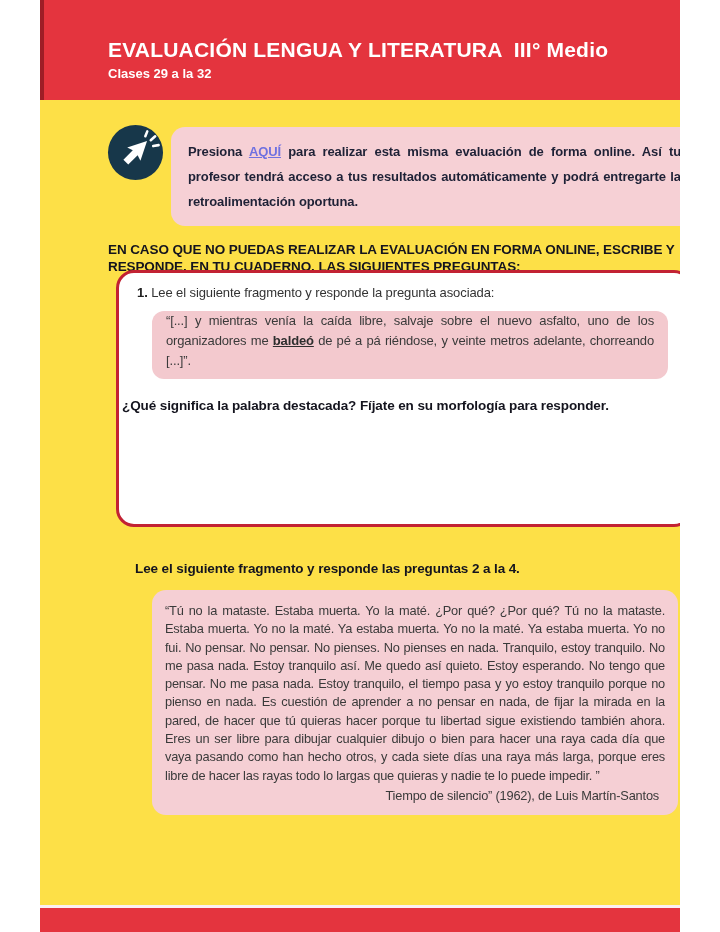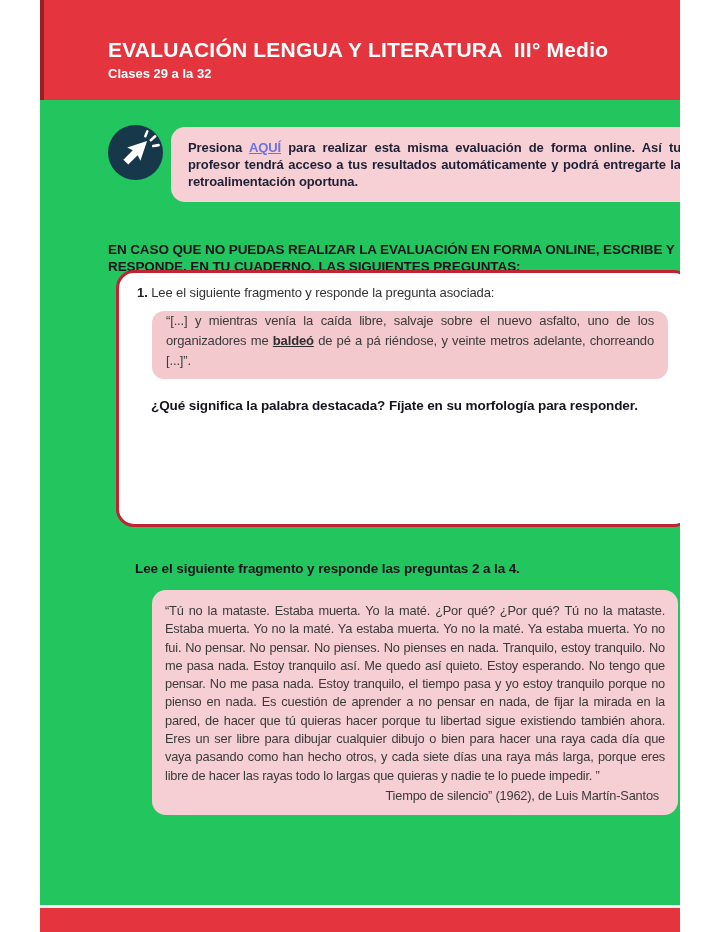--- a/index.html
+++ b/index.html
@@ -2,21 +2,21 @@
 <html><head>
 <meta charset="utf-8">
 <style>
   * { margin: 0; padding: 0; box-sizing: border-box; }
   html, body { background: #ffffff; }
   .page {
     position: relative;
     width: 640px;
     height: 932px;
     margin: 0 auto;
-    background: #22c55e;
+    background: #fde047;
     font-family: "Liberation Sans", sans-serif;
     overflow: hidden;
   }
 
   
   .header {
     position: absolute;
     left: 0; top: 0;
     width: 720px; height: 100px;
     background: #e4343e;
@@ -55,21 +55,21 @@
   .notice-box {
     position: absolute;
     left: 131px; top: 127px;
     width: 526px;
     background: #f6d0d5;
     border-radius: 14px;
     padding: 12px 16px 12px 17px;
     font-size: 13px;
     font-weight: bold;
     color: #1e2136;
-    line-height: 17px;
+    line-height: 25px;
     text-align: justify;
     letter-spacing: -0.1px;
   }
   .notice-link {
     color: #6f71e0;
     text-decoration: underline;
     cursor: pointer;
   }
 
   
@@ -106,21 +106,21 @@
     border-radius: 12px;
     padding: 0 14px 8px 14px;
     font-size: 13px;
     color: #3a3a3a;
     line-height: 20px;
     text-align: justify;
     letter-spacing: -0.15px;
   }
   .fragment1-highlight { font-weight: bold; text-decoration: underline; color: #2e2e2e; }
   .q1-question {
-    margin: 19px 18px 0 32px;
+    margin: 19px 18px 0 3px;
     font-size: 13.5px;
     font-weight: bold;
     color: #14141e;
     letter-spacing: -0.1px;
   }
   .options { margin: 14px 0 0 51px; }
   .option {
     font-size: 13.5px;
     color: #333333;
     line-height: 21.5px;

